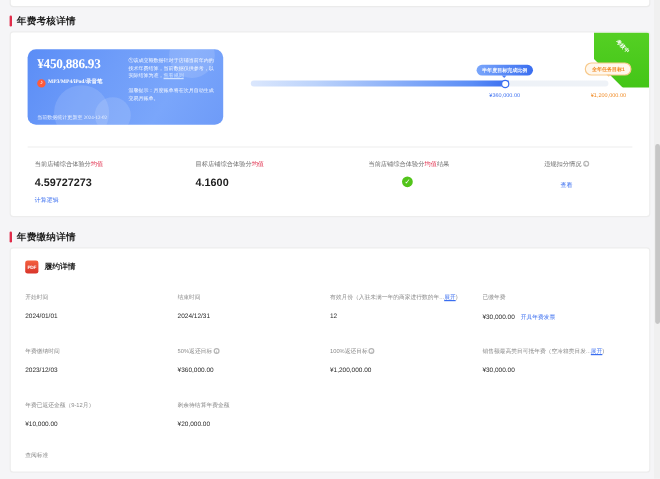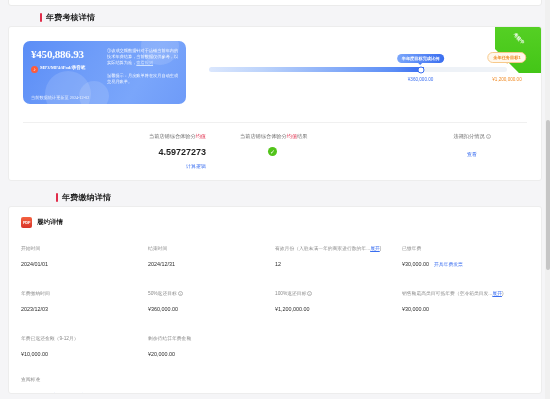--- a/index.html
+++ b/index.html
@@ -14,21 +14,20 @@
   
   .top-strip {
     position: absolute; left: 8px; top: -6px; right: 8px; height: 12px;
     background: #fff; border: 1px solid #ebebeb; border-radius: 3px;
   }
 
   .section-title {
     display: flex; align-items: center; gap: 4px;
     font-size: 8px; font-weight: bold; color: #1f1f1f;
     letter-spacing: .2px;
-    margin-left: 32px;
   }
   .section-title .bar {
     display: inline-block; width: 2px; height: 9px; background: #e02c4a; border-radius: 1px;
   }
 
   .card {
     background: #fff; border: 1px solid #ededed; border-radius: 3px;
     position: relative; overflow: hidden;
   }
 
@@ -116,37 +115,37 @@
 
   .divider { position: absolute; left: 14px; right: 14px; top: 95px; height: 1px; background: #f0f0f0; }
 
   .metrics { position: absolute; left: 14px; right: 14px; top: 106px; display: flex; }
   .metric { flex: 1; }
   .metric.m4 { flex: 0 0 110px; text-align: center; }
   .m-label { font-size: 5.2px; color: #6b6b6b; white-space: nowrap; }
   .m-label .hl { color: #e02c4a; }
   .m-value { font-size: 9px; font-weight: bold; color: #1f1f1f; margin-top: 7px; }
   .m-sub { font-size: 5px; color: #3a6ef0; margin-top: 6px; }
-  .metric.m1 { text-align: right; padding-left: 6px; }
+  .metric.m1 { text-align: left; padding-left: 6px; }
   .metric.m2 { text-align: left; padding-left: 24px; }
   .metric.m3 { text-align: left; padding-left: 34px; }
   .metric.m3 .m-value, .metric.m3 .m-label { text-align: left; }
   .check {
     width: 9px; height: 9px; border-radius: 50%; background: #52c41a;
     display: inline-flex; align-items: center; justify-content: center;
     color: #fff; font-size: 6px; margin-top: 6px; margin-left: 28px;
   }
   .info-i {
     display: inline-block; width: 5px; height: 5px; border-radius: 50%;
     border: .6px solid #b5b5b5; color: #9a9a9a; font-size: 3.6px;
     line-height: 4px; text-align: center; vertical-align: middle; margin-left: 1px;
   }
 
   
-  #sec2-title { position: absolute; left: 24px; top: 192px; }
+  #sec2-title { position: absolute; left: 8px; top: 192px; }
   #card2 { position: absolute; left: 8px; top: 206px; right: 8px; height: 188px; }
 
   .doc-row { display: flex; align-items: center; gap: 5px; padding: 10px 0 0 12px; }
   .pdf-icon {
     width: 11px; height: 11px; border-radius: 2px;
     background: linear-gradient(180deg,#f4613f,#d8342a);
     display: flex; align-items: center; justify-content: center;
     color: #fff; font-size: 4px; font-weight: bold; letter-spacing: -.3px;
   }
   .doc-name { font-size: 6.5px; color: #1f1f1f; font-weight: bold; }
@@ -223,20 +222,24 @@
     </div>
 
     <div class="divider"></div>
 
     <div class="metrics">
       <div class="metric m1">
         <div class="m-label"><span>当前店铺综合体验分</span><span class="hl">均值</span></div>
         <div class="m-value">4.59727273</div>
         <div class="m-sub">计算逻辑</div>
       </div>
+      <div class="metric m2">
+        <div class="m-label"><span>目标店铺综合体验分</span><span class="hl">均值</span></div>
+        <div class="m-value">4.1600</div>
+      </div>
       <div class="metric m3">
         <div class="m-label"><span>当前店铺综合体验分</span><span class="hl">均值</span><span>结果</span></div>
         <div class="check">✓</div>
       </div>
       <div class="metric m4">
         <div class="m-label"><span>违规扣分情况</span><span class="info-i">i</span></div>
         <div class="m-sub" style="margin-top:11px">查看</div>
       </div>
     </div>
   </div>

